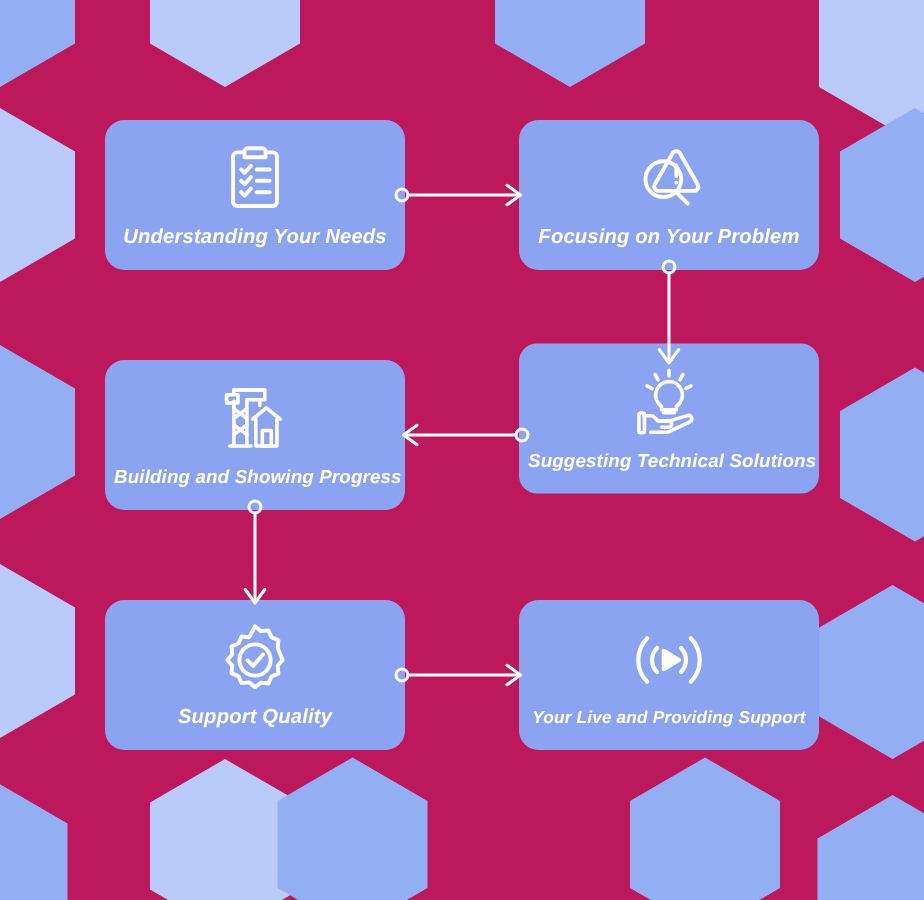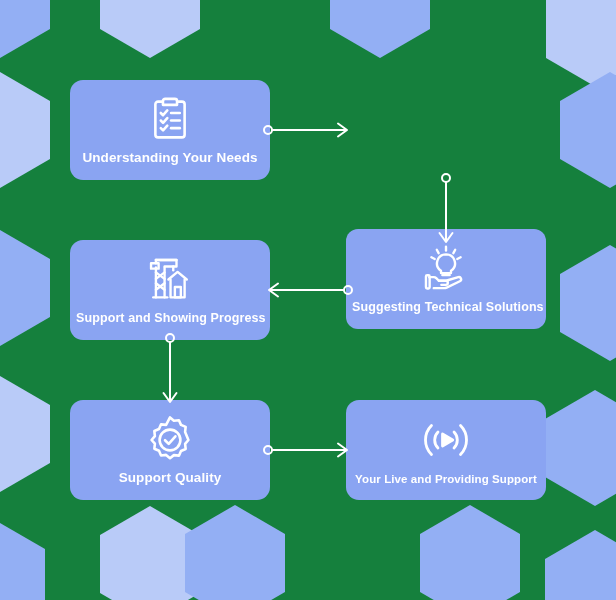--- a/index.html
+++ b/index.html
@@ -6,22 +6,23 @@
   html,body{margin:0;padding:0;}
   body{
     width:616px;height:600px;
     font-family:"Liberation Sans", sans-serif;
     background:#6183ed;
     overflow:hidden;
   }
   #stage{
     position:relative;
     width:616px;height:600px;
-    background:#15803d;
+    background:#be185d;
     overflow:hidden;
+    font-style:italic;
   }
   
   #hexbg{
     position:absolute;inset:0;
     width:616px;height:600px;
     pointer-events:none;
   }
   
   .card{
     position:absolute;
@@ -116,20 +117,30 @@
       <polyline points="15.5,17.5 17.6,19.6 21.5,15.2"></polyline>
       <line x1="25" y1="17.5" x2="33" y2="17.5"></line>
       <polyline points="15.5,24.5 17.6,26.6 21.5,22.2"></polyline>
       <line x1="25" y1="24.5" x2="33" y2="24.5"></line>
       <polyline points="15.5,31.5 17.6,33.6 21.5,29.2"></polyline>
       <line x1="25" y1="31.5" x2="33" y2="31.5"></line>
     </svg>
     <div class="label">Understanding Your Needs</div>
   </div>
 
+  <div class="card" id="card-1">
+    <svg class="icon" viewBox="0 0 48 48" fill="none" stroke="#ffffff" stroke-width="2.4" stroke-linecap="round" stroke-linejoin="round">
+      <path d="M26.2 7.6a2.6 2.6 0 0 1 4.5 0l11 19.2a2.6 2.6 0 0 1-2.25 3.9H17.45a2.6 2.6 0 0 1-2.25-3.9z"></path>
+      <circle cx="20.5" cy="23.5" r="11"></circle>
+      <line x1="28.3" y1="31.3" x2="35.5" y2="38.5"></line>
+      <line x1="28.5" y1="15" x2="28.5" y2="21.5"></line>
+      <circle cx="28.5" cy="25.6" r="1.2" fill="#ffffff" stroke="none"></circle>
+    </svg>
+    <div class="label">Focusing on Your Problem</div>
+  </div>
 
   <div class="card med" id="card-2">
     <svg class="icon" viewBox="0 0 48 48" fill="none" stroke="#ffffff" stroke-width="2.2" stroke-linecap="round" stroke-linejoin="round">
 
       <line x1="11" y1="12.5" x2="11" y2="40"></line>
       <line x1="19" y1="12.5" x2="19" y2="40"></line>
       <line x1="8.5" y1="40" x2="21.5" y2="40"></line>
 
       <line x1="11" y1="17" x2="19" y2="23"></line>
       <line x1="19" y1="17" x2="11" y2="23"></line>
@@ -141,21 +152,21 @@
       <line x1="11" y1="8.5" x2="11" y2="5.5"></line>
       <line x1="11" y1="5.5" x2="30" y2="5.5"></line>
       <path d="M11 5.5 L30 5.5 L30 11.5 L19 11.5"></path>
 
       <line x1="27" y1="11.5" x2="27" y2="15"></line>
 
       <polyline points="22.5,23.5 31,16.5 39.5,23.5"></polyline>
       <path d="M24.5 23.5V40h13V23.5"></path>
       <rect x="28.5" y="30.5" width="5.5" height="9.5"></rect>
     </svg>
-    <div class="label">Support and Showing Progress</div>
+    <div class="label">Building and Showing Progress</div>
   </div>
 
   <div class="card med" id="card-3">
     <svg class="icon" viewBox="0 0 48 48" fill="none" stroke="#ffffff" stroke-width="2.2" stroke-linecap="round" stroke-linejoin="round">
 
       <line x1="24" y1="3.5" x2="24" y2="7"></line>
       <line x1="15.5" y1="6.2" x2="17.2" y2="9.4"></line>
       <line x1="32.5" y1="6.2" x2="30.8" y2="9.4"></line>
       <line x1="10.5" y1="13.2" x2="13.6" y2="14.8"></line>
       <line x1="37.5" y1="13.2" x2="34.4" y2="14.8"></line>

